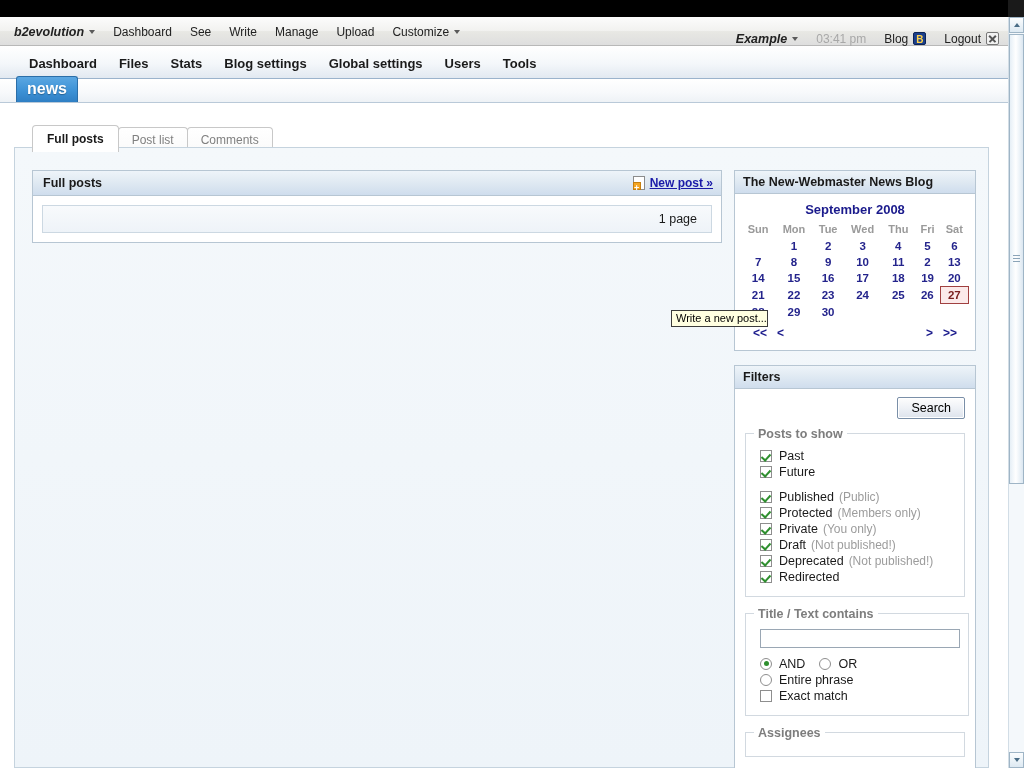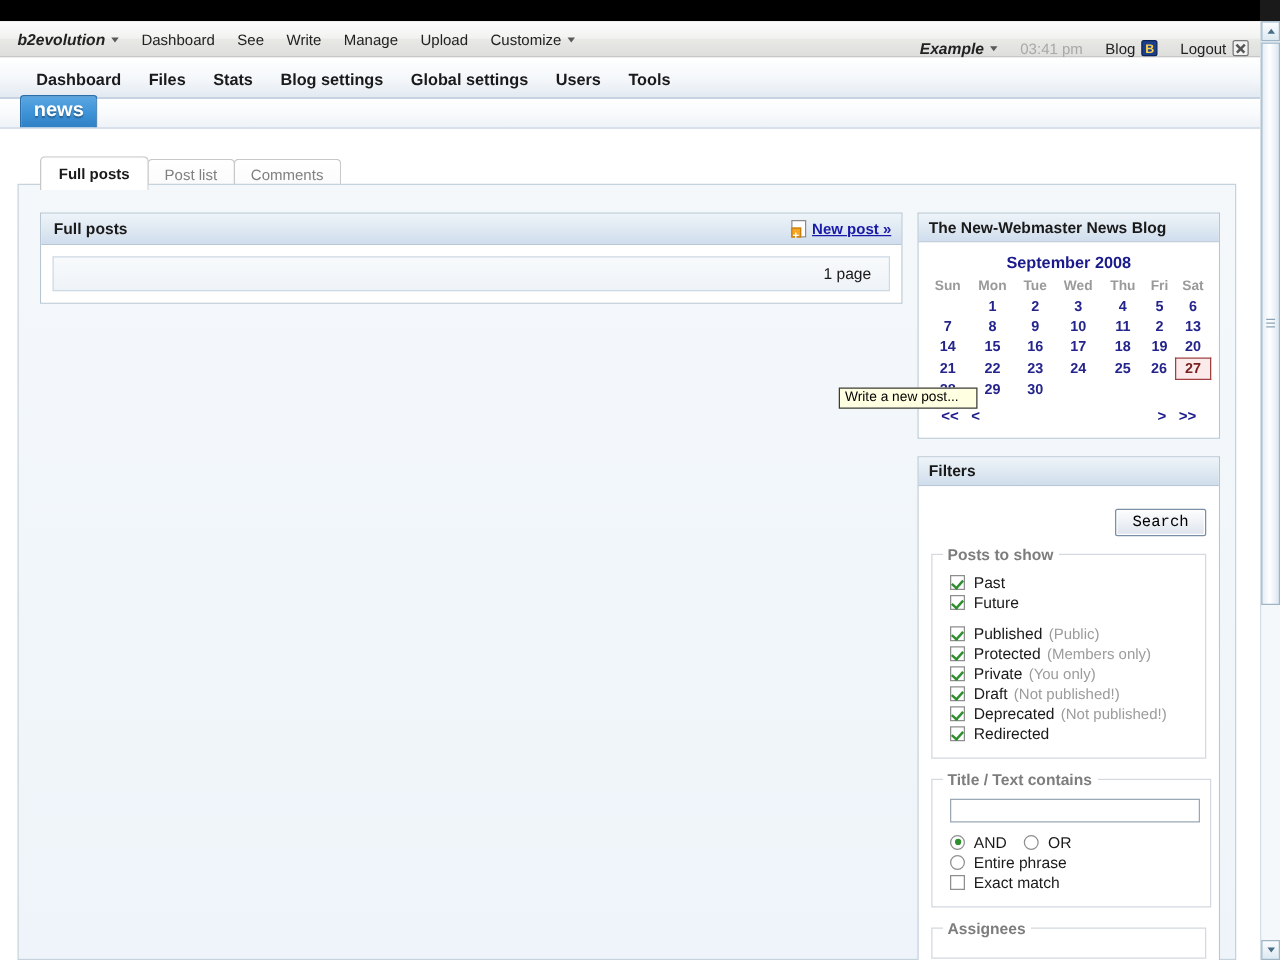--- a/index.html
+++ b/index.html
@@ -308,21 +308,21 @@
   }
 
   
   .tooltip {
     position: absolute;
     left: 671px; top: 207px;
     background: #ffffe1;
     border: 1px solid #3b3b3b;
     font-size: 11px;
     color: #000000;
-    padding: 1px 14px 2px 4px;
+    padding: 1px 0 2px 4px;
     white-space: nowrap;
     z-index: 50;
   }
 
   
   .right-col {
     position: absolute;
     left: 719px; top: 22px;
     width: 242px;
   }
@@ -401,30 +401,29 @@
   .filters-body {
     padding: 8px 10px 10px 10px;
     background: #ffffff;
   }
   .search-row {
     display: flex;
     justify-content: flex-end;
     margin-bottom: 8px;
   }
   .btn {
-    font-family: Liberation Mono, monospace;
+    font-family: Liberation Sans, sans-serif;
     font-size: 12.5px;
     color: #000000;
     background: linear-gradient(to bottom, #fdfdfd 0%, #eef1f6 50%, #dde3ec 100%);
     border: 1px solid #7a8fa8;
     border-radius: 2px;
     padding: 3px 13px;
     cursor: pointer;
     box-shadow: inset 0 0 0 1px #ffffff;
-    margin-top: 10px;
   }
   fieldset.fs {
     border: 1px solid #d2d9e0;
     margin: 0 0 10px 0;
     padding: 6px 8px 10px 8px;
   }
   fieldset.fs legend {
     font-size: 12.5px;
     font-weight: bold;
     color: #7d7d7d;

